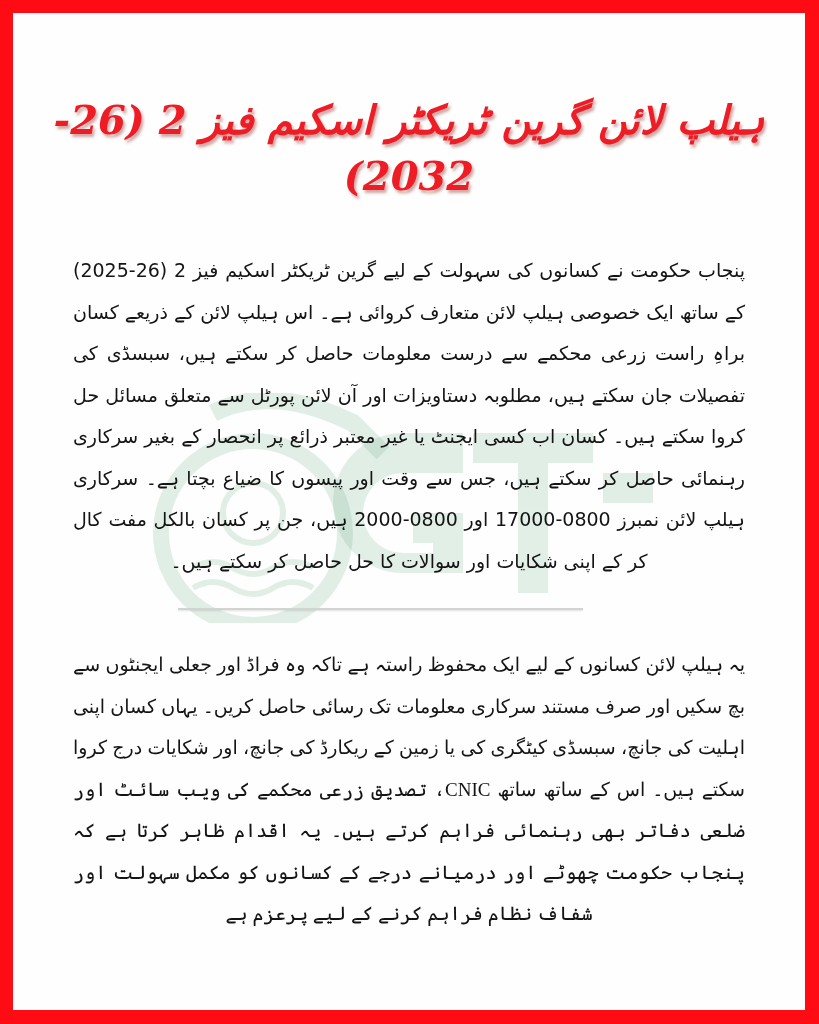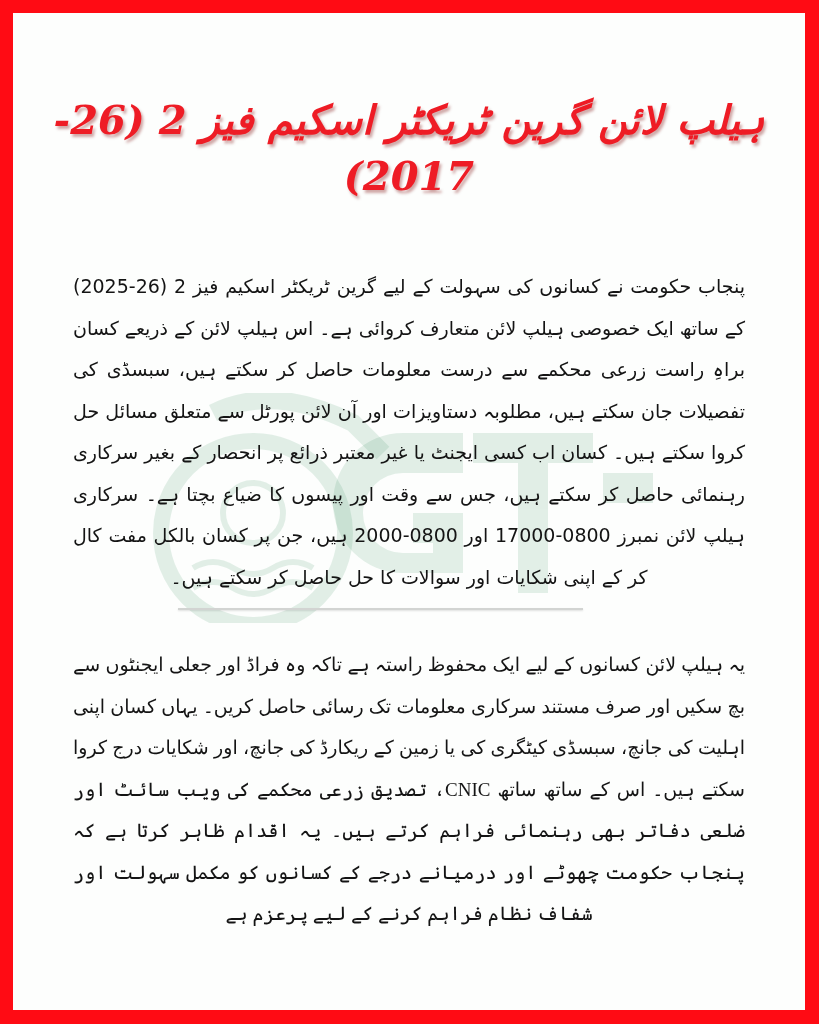--- a/index.html
+++ b/index.html
@@ -51,38 +51,38 @@
     left: 60px;
     width: 672px;
     direction: rtl;
     text-align: justify;
     text-align-last: center;
     font-family: "DejaVu Sans", sans-serif;
     font-size: 19px;
     line-height: 41.5px;
     color: #141414;
   }
-  .para-1 { top: 234px; }
+  .para-1 { top: 218px; }
   .para-2 { top: 612px; font-family: Liberation Serif, serif; }
   .divider {
     position: absolute;
     left: 165px;
     top: 595px;
     width: 405px;
     height: 2px;
     background: #d2d4d2;
     box-shadow: 0 1px 2px rgba(0,0,0,0.12);
   }
 </style>
 </head>
 <body>
 
 <div class="frame">
 
-  <h1 class="title">ہیلپ لائن گرین ٹریکٹر اسکیم فیز 2 (26-2017)</h1>
+  <h1 class="title">ہیلپ لائن گرین ٹریکٹر اسکیم فیز 2 (26-2032)</h1>
 
   <svg class="watermark" viewBox="0 0 520 230">
     <g opacity="0.13" fill="none" stroke="#2e8b57">
       <circle cx="120" cy="140" r="92" stroke-width="16"></circle>
       <circle cx="120" cy="120" r="30" stroke-width="6"></circle>
       <path d="M60 175 q20 -12 40 0 t40 0 t40 0" stroke-width="6"></path>
       <path d="M60 195 q20 -12 40 0 t40 0 t40 0" stroke-width="6"></path>
       <path d="M80 20 q60 -30 140 10 l30 30" stroke-width="18"></path>
     </g>
     <g opacity="0.13" fill="#2e8b57">

